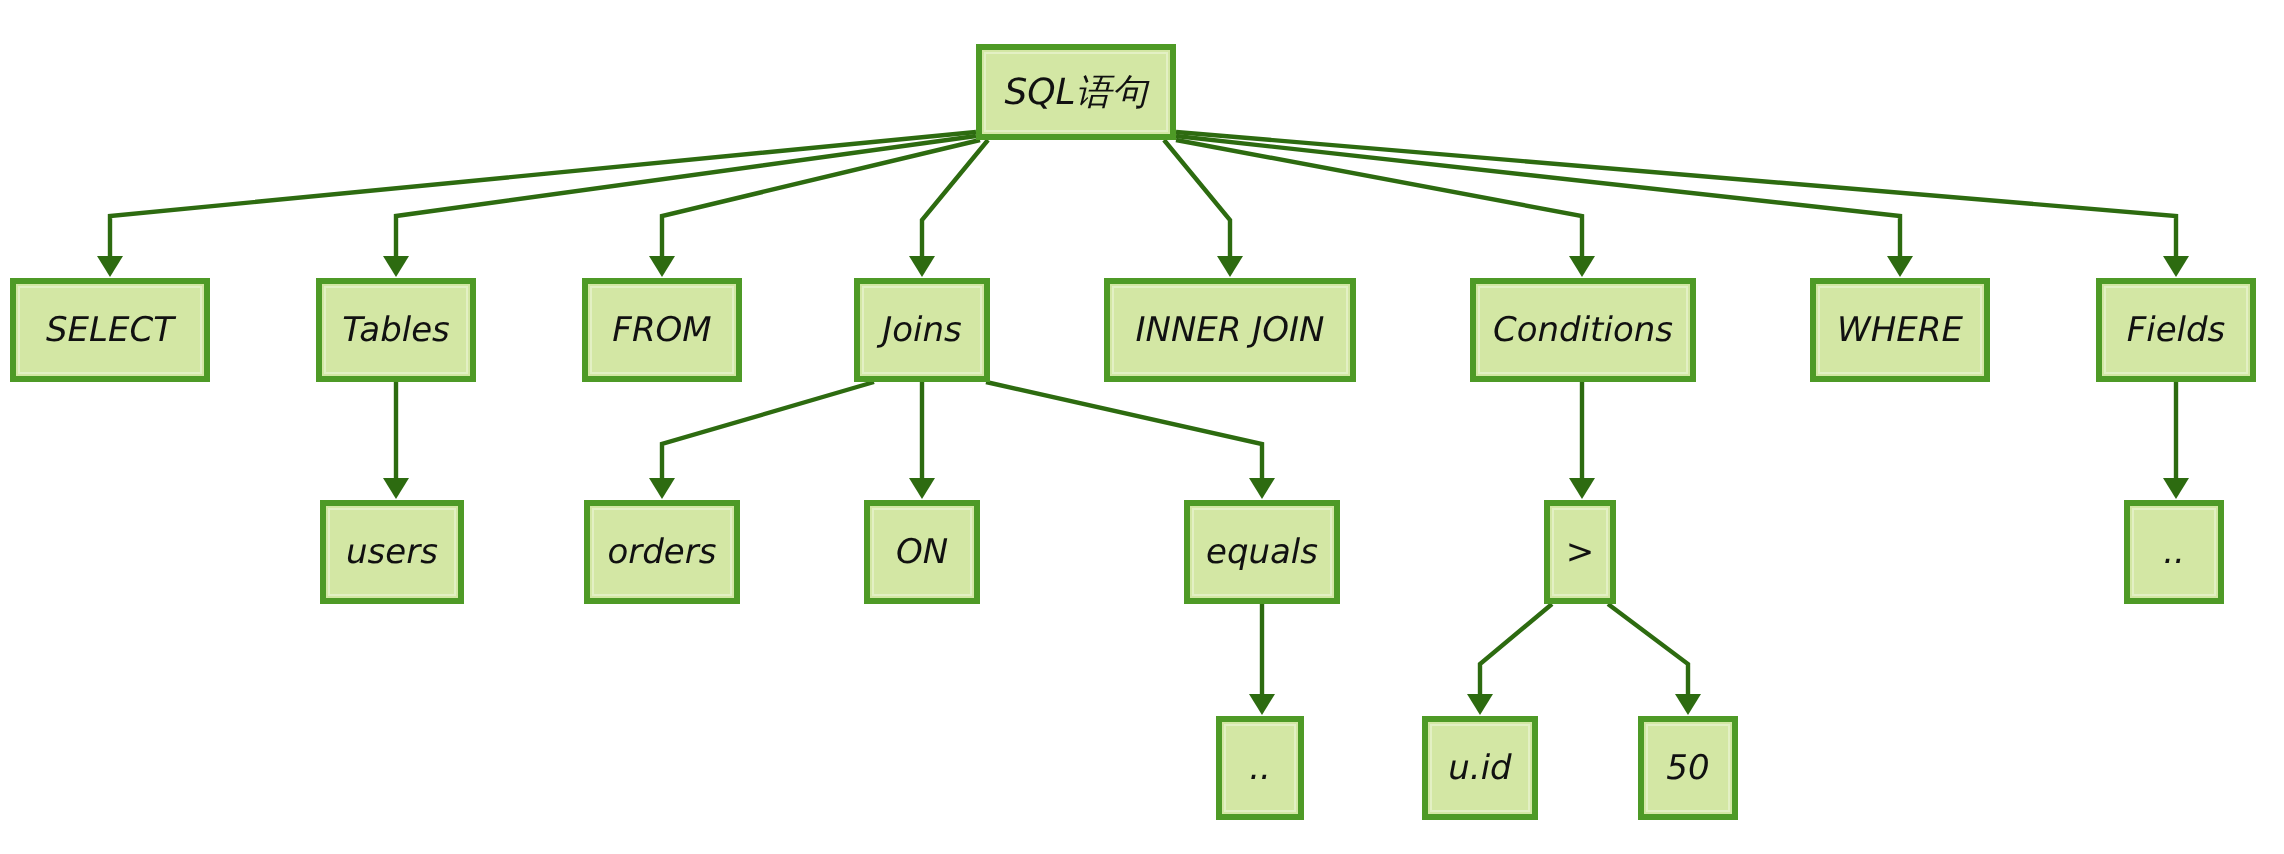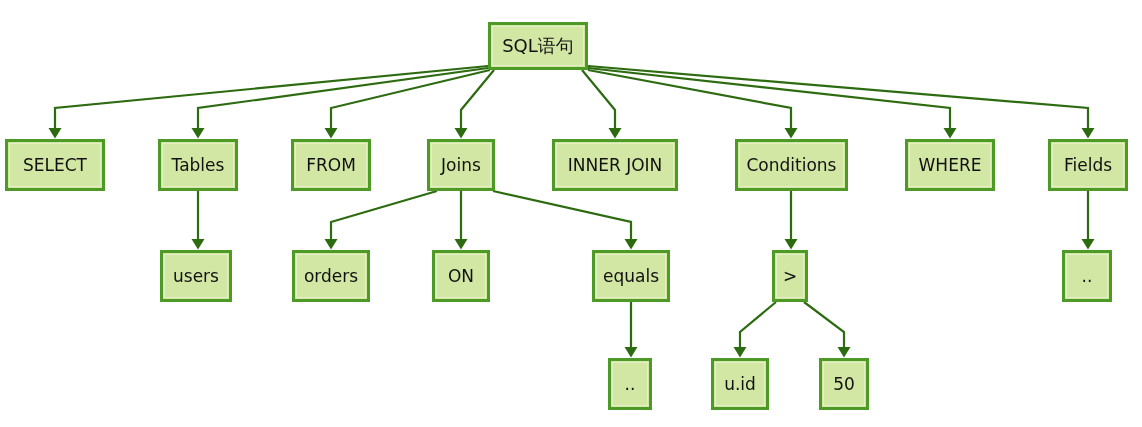--- a/index.html
+++ b/index.html
@@ -11,20 +11,21 @@
     width: 1142px;
     height: 427px;
     font-family: "DejaVu Sans", "Liberation Sans", sans-serif;
     overflow: hidden;
   }
   #diagram-root {
     position: relative;
     width: 1142px;
     height: 427px;
     background: #ffffff;
+    font-style: italic;
   }
   svg#tree-svg {
     position: absolute;
     left: 0;
     top: 0;
     width: 1142px;
     height: 427px;
     display: block;
   }
   .node-rect {

